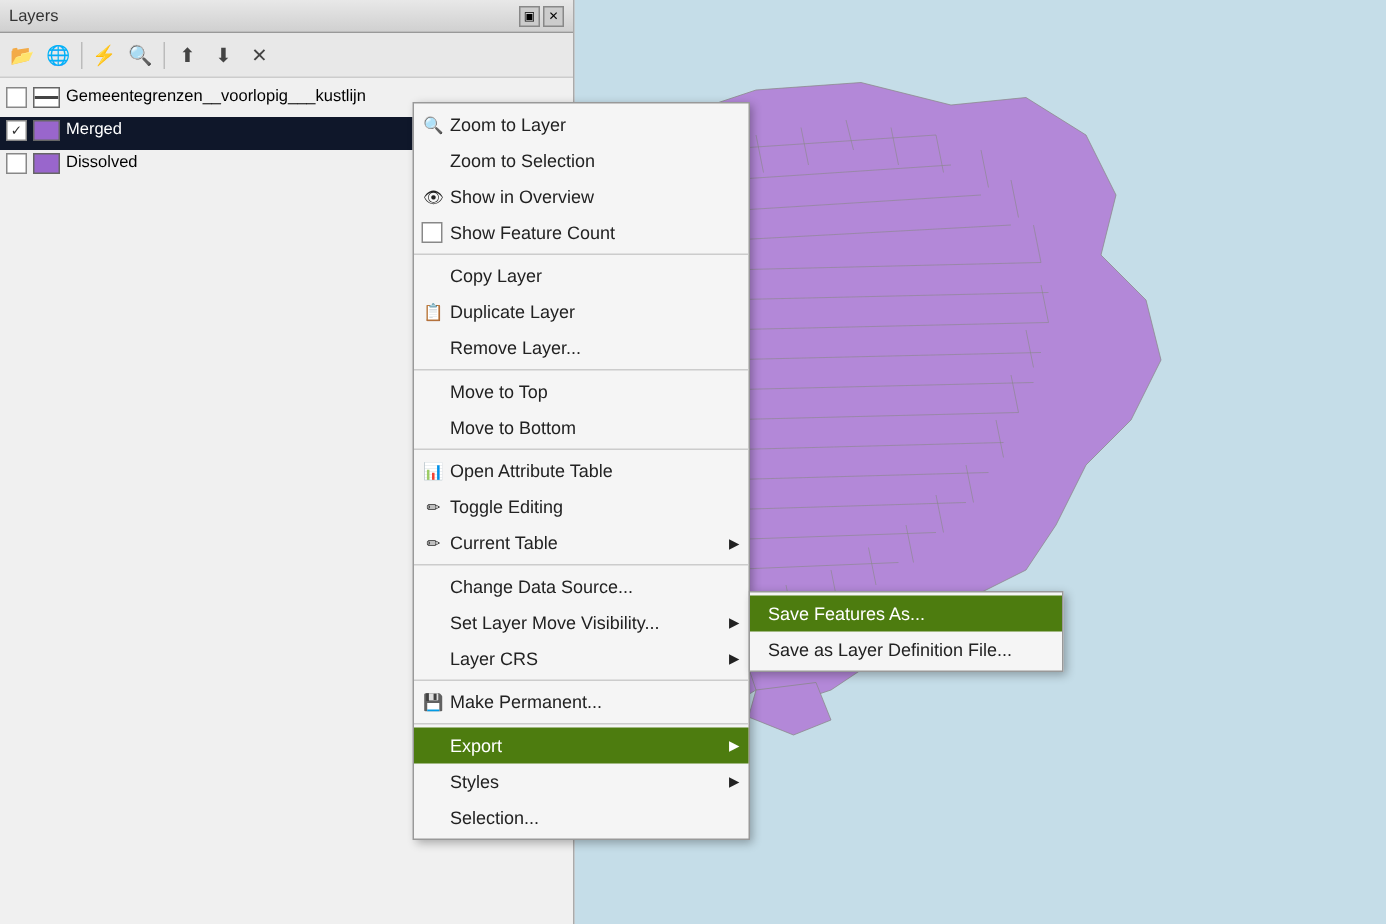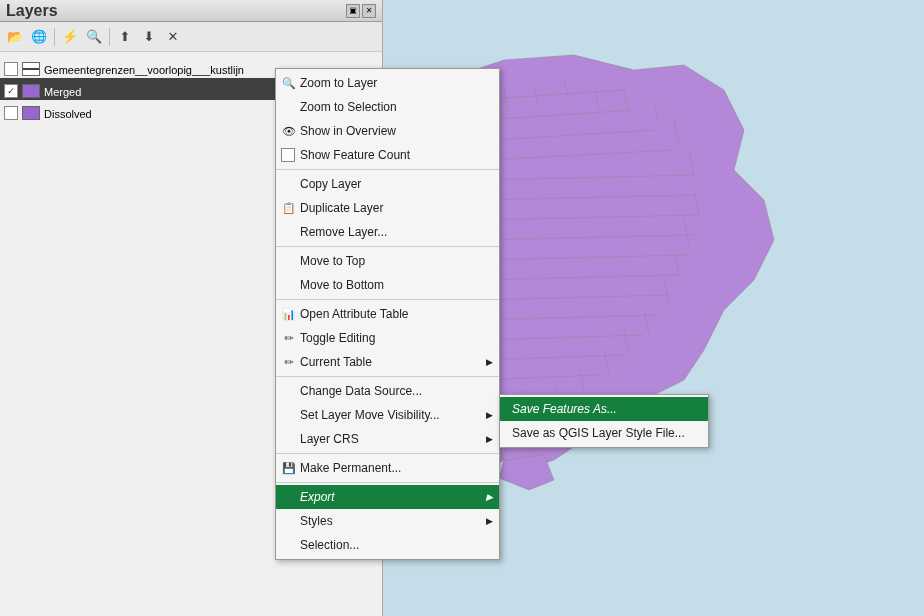--- a/index.html
+++ b/index.html
@@ -44,22 +44,22 @@
       background: linear-gradient(to bottom, #e8e8e8, #d0d0d0);
       border-bottom: 1px solid #999;
       padding: 3px 6px;
       display: flex;
       align-items: center;
       justify-content: space-between;
       height: 22px;
     }
 
     .layers-title {
-      font-size: 16px;
-      font-weight: bold;
+      font-size: 11px;
+      font-weight: normal;
       color: #333;
     }
 
     .titlebar-btns {
       display: flex;
       gap: 2px;
     }
 
     .titlebar-btn {
       width: 14px;
@@ -103,28 +103,28 @@
       margin: 0 2px;
     }
 
     
     .layer-list {
       padding: 4px 0;
     }
 
     .layer-item {
       display: flex;
-      align-items: flex-end;
+      align-items: flex-start;
       padding: 2px 4px;
       height: 22px;
       cursor: pointer;
     }
 
     .layer-item.selected {
-      background: #404040;
+      background: #0f172a;
       color: white;
     }
 
     .layer-checkbox {
       width: 14px;
       height: 14px;
       border: 1px solid #888;
       background: white;
       margin-right: 4px;
       display: flex;
@@ -200,23 +200,22 @@
       padding: 3px 20px 3px 24px;
       height: 24px;
       cursor: pointer;
       position: relative;
       white-space: nowrap;
       font-size: 12px;
       color: #222;
     }
 
     .menu-item.highlighted {
-      background: #15803d;
+      background: #4d7c0f;
       color: white;
-      font-style: italic;
     }
 
     .menu-item.has-submenu::after {
       content: '▶';
       position: absolute;
       right: 6px;
       font-size: 9px;
     }
 
     .menu-item .menu-icon {
@@ -420,15 +419,15 @@
     <span class="menu-icon"></span>
     <span>Selection...</span>
   </div>
 </div>
 
 <div class="submenu">
   <div class="menu-item highlighted">
     <span>Save Features As...</span>
   </div>
   <div class="menu-item">
-    <span>Save as QGIS Layer Style File...</span>
+    <span>Save as Layer Definition File...</span>
   </div>
 </div>
 
 </body></html>

